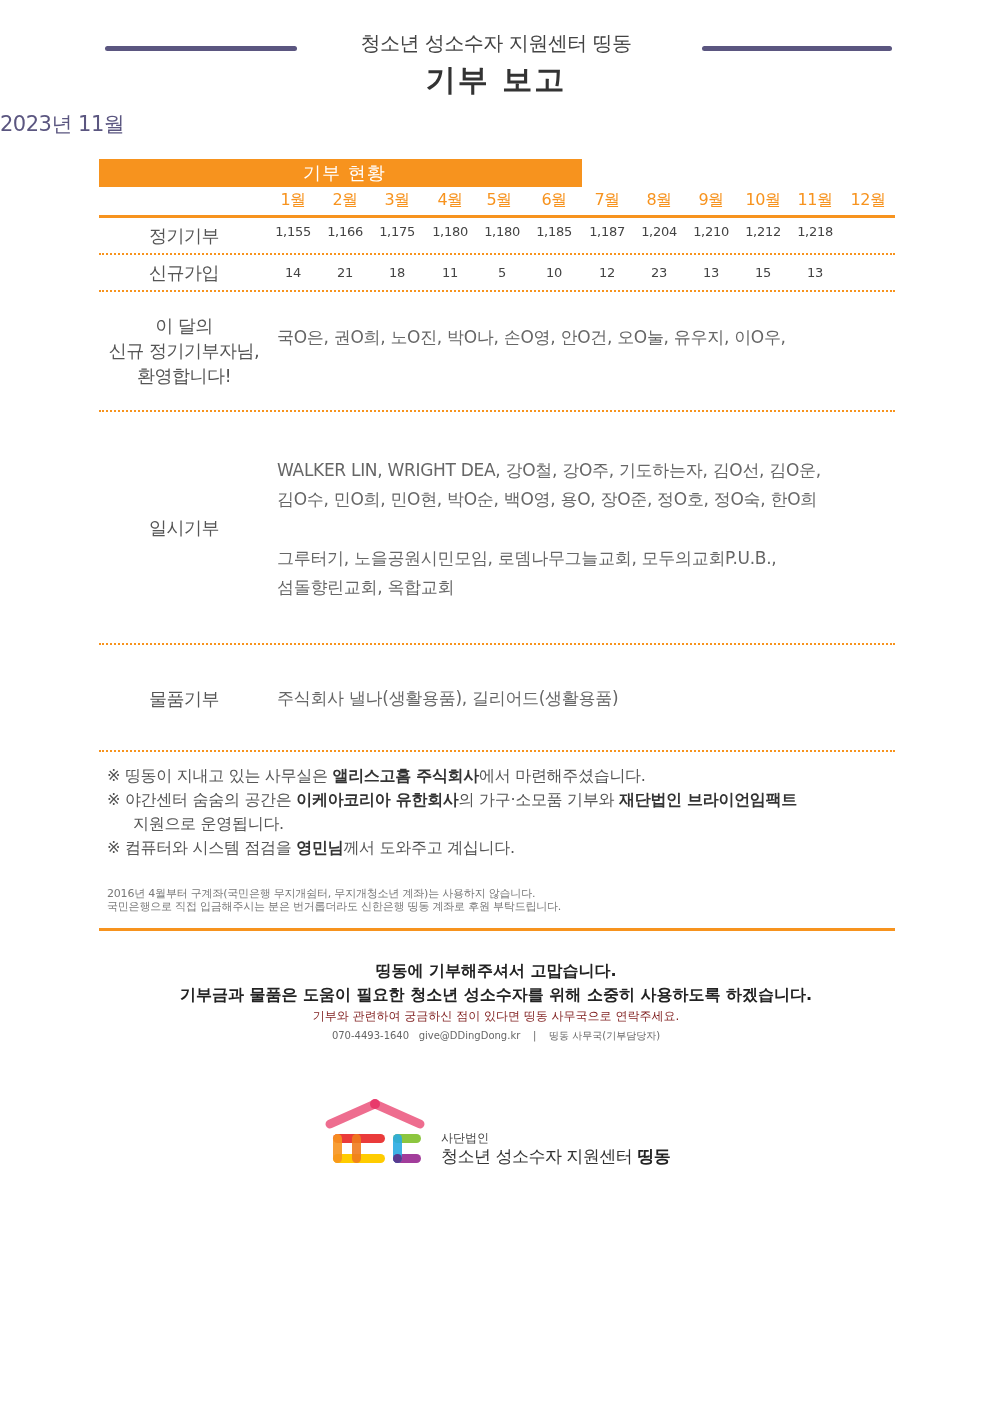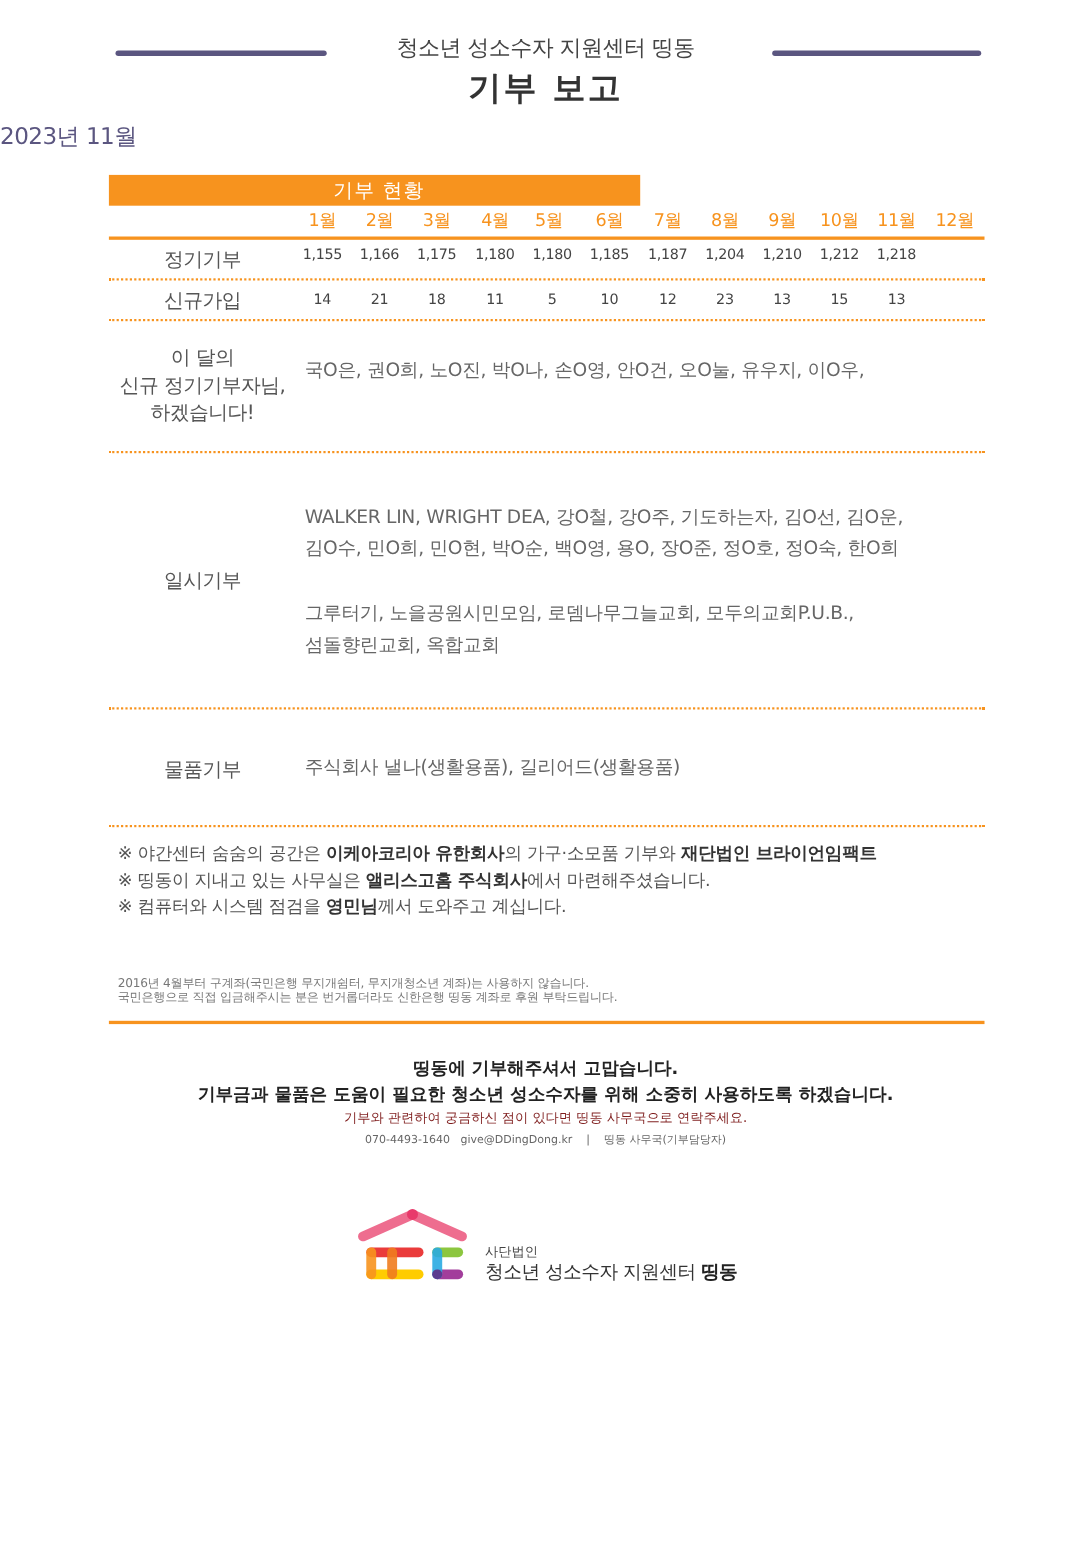--- a/index.html
+++ b/index.html
@@ -100,21 +100,21 @@
   <span class="cell" style="left:418px">13</span>
   <span class="cell" style="left:470px">15</span>
   <span class="cell" style="left:522px">13</span>
   <span class="cell" style="left:575px"></span>
 </div>
 <div class="dot-rule" style="top:290px;"></div>
 
 <div class="row-label" style="top:313px;line-height:25px;">
   <div>이 달의</div>
   <div>신규 정기기부자님,</div>
-  <div>하겠습니다!</div>
+  <div>환영합니다!</div>
 </div>
 <div class="names" style="top:323px;">
   <div>국O은, 권O희, 노O진, 박O나, 손O영, 안O건, 오O눌, 유우지, 이O우,</div>
 </div>
 <div class="dot-rule" style="top:410px;"></div>
 
 <div class="row-label" style="top:516px;">일시기부</div>
 <div class="names" style="top:456px;">
   <div>WALKER LIN, WRIGHT DEA, 강O철, 강O주, 기도하는자, 김O선, 김O운,</div>
   <div>김O수, 민O희, 민O현, 박O순, 백O영, 용O, 장O준, 정O호, 정O숙, 한O희</div>
@@ -125,26 +125,27 @@
 </div>
 <div class="dot-rule" style="top:643px;"></div>
 
 <div class="row-label" style="top:687px;">물품기부</div>
 <div class="names" style="top:684px;">주식회사 낼나(생활용품), 길리어드(생활용품)</div>
 <div class="dot-rule" style="top:750px;"></div>
 
 <div class="notes" style="top:764px;">
   <div class="note-line">
     <span>※</span>
-    <span>야간센터 숨숨의 공간은 </span><b>이케아코리아 유한회사</b><span>의 가구·소모품 기부와 </span><b>재단법인 브라이언임팩트</b>
+    <span>띵동이 지내고 있는 사무실은 </span><b>앨리스고홈 주식회사</b><span>에서 마련해주셨습니다.</span>
   </div>
   <div class="note-line">
     <span>※</span>
-    <span>띵동이 지내고 있는 사무실은 </span><b>앨리스고홈 주식회사</b><span>에서 마련해주셨습니다.</span>
+    <span>야간센터 숨숨의 공간은 </span><b>이케아코리아 유한회사</b><span>의 가구·소모품 기부와 </span><b>재단법인 브라이언임팩트</b>
   </div>
+  <div class="note-line indent">지원으로 운영됩니다.</div>
   <div class="note-line">
     <span>※</span>
     <span>컴퓨터와 시스템 점검을 </span><b>영민님</b><span>께서 도와주고 계십니다.</span>
   </div>
 </div>
 
 <div class="small-note" style="top:887px;">
   <div>2016년 4월부터 구계좌(국민은행 무지개쉼터, 무지개청소년 계좌)는 사용하지 않습니다.</div>
   <div>국민은행으로 직접 입금해주시는 분은 번거롭더라도 신한은행 띵동 계좌로 후원 부탁드립니다.</div>
 </div>

